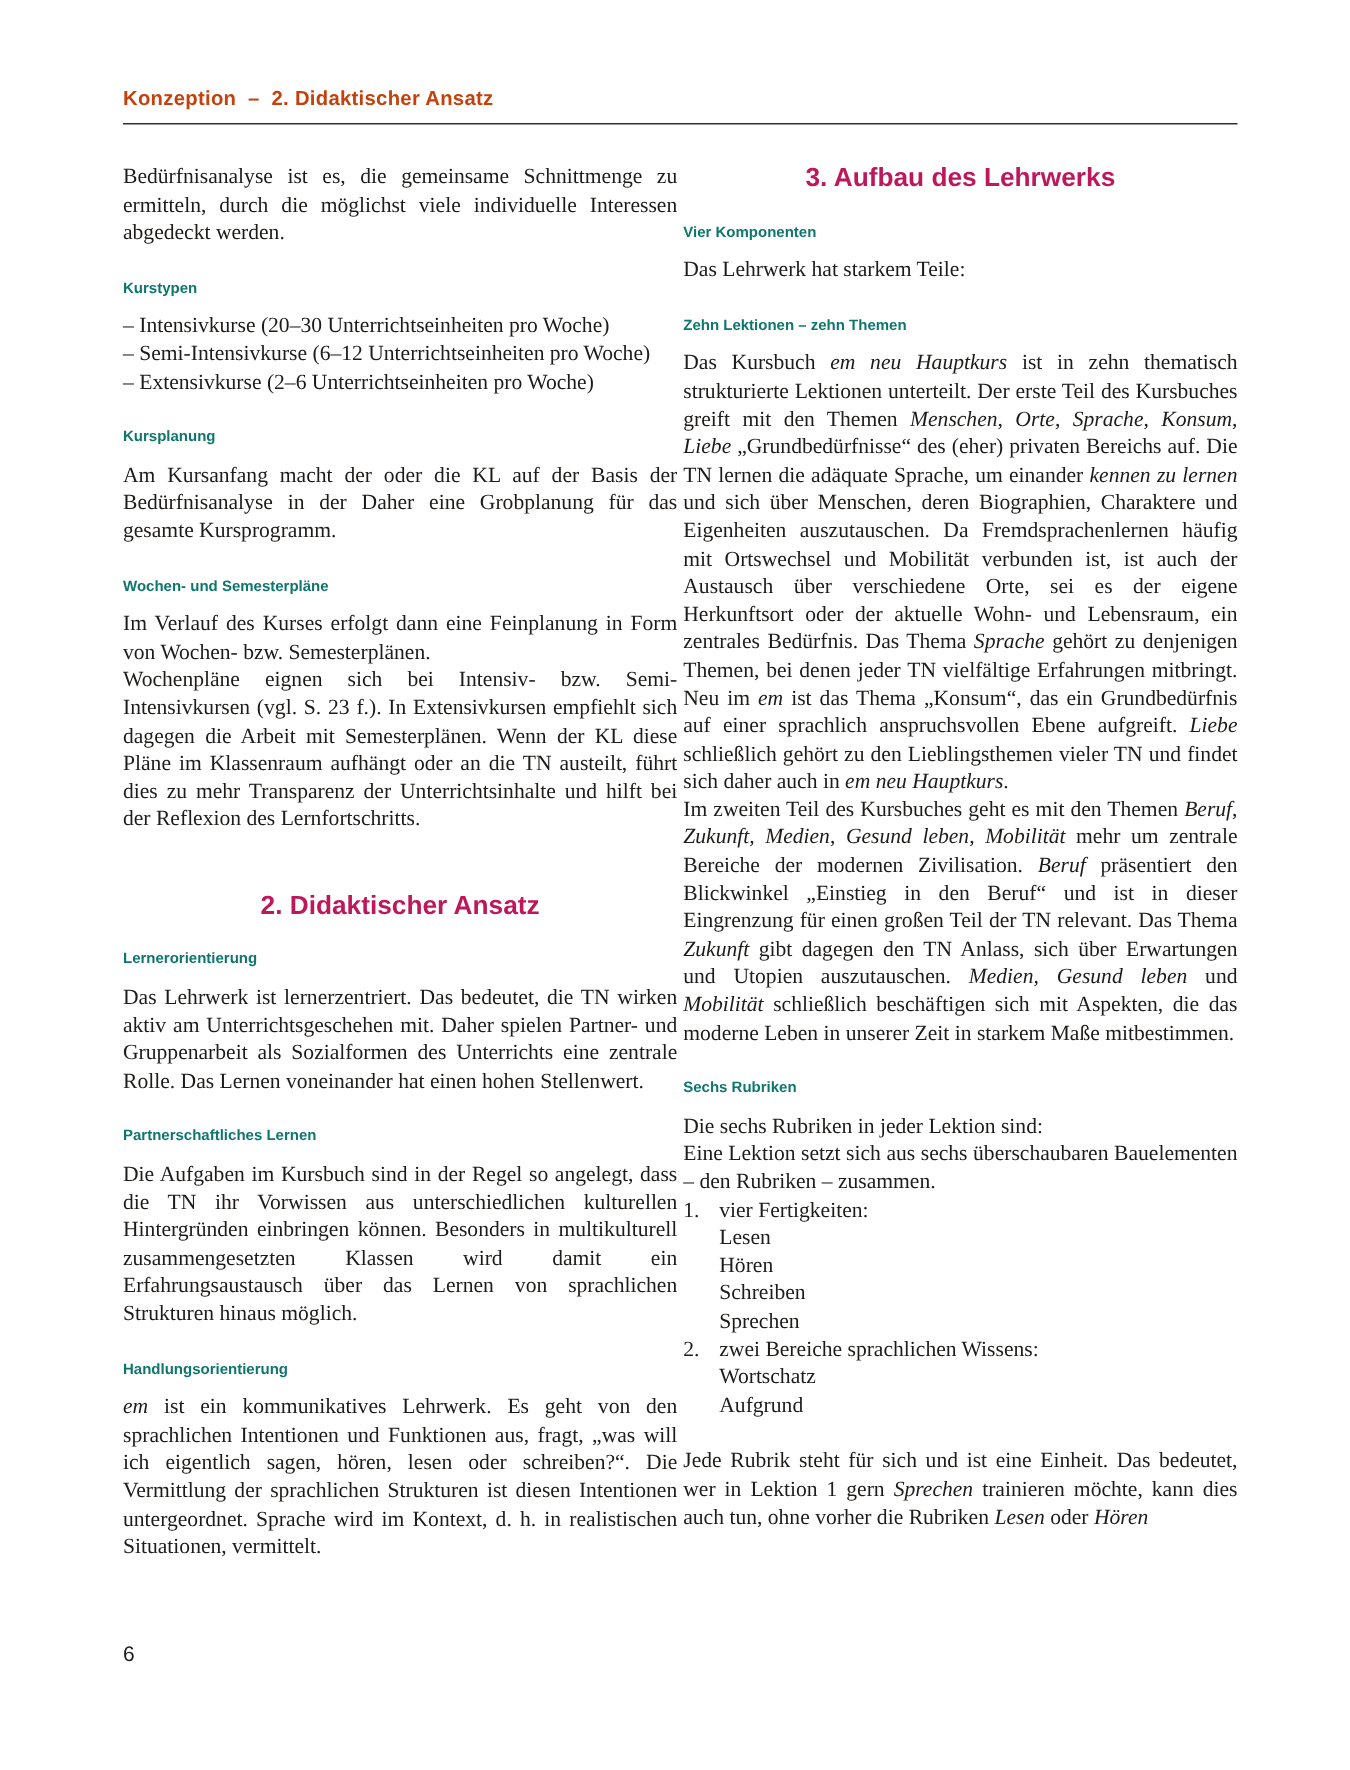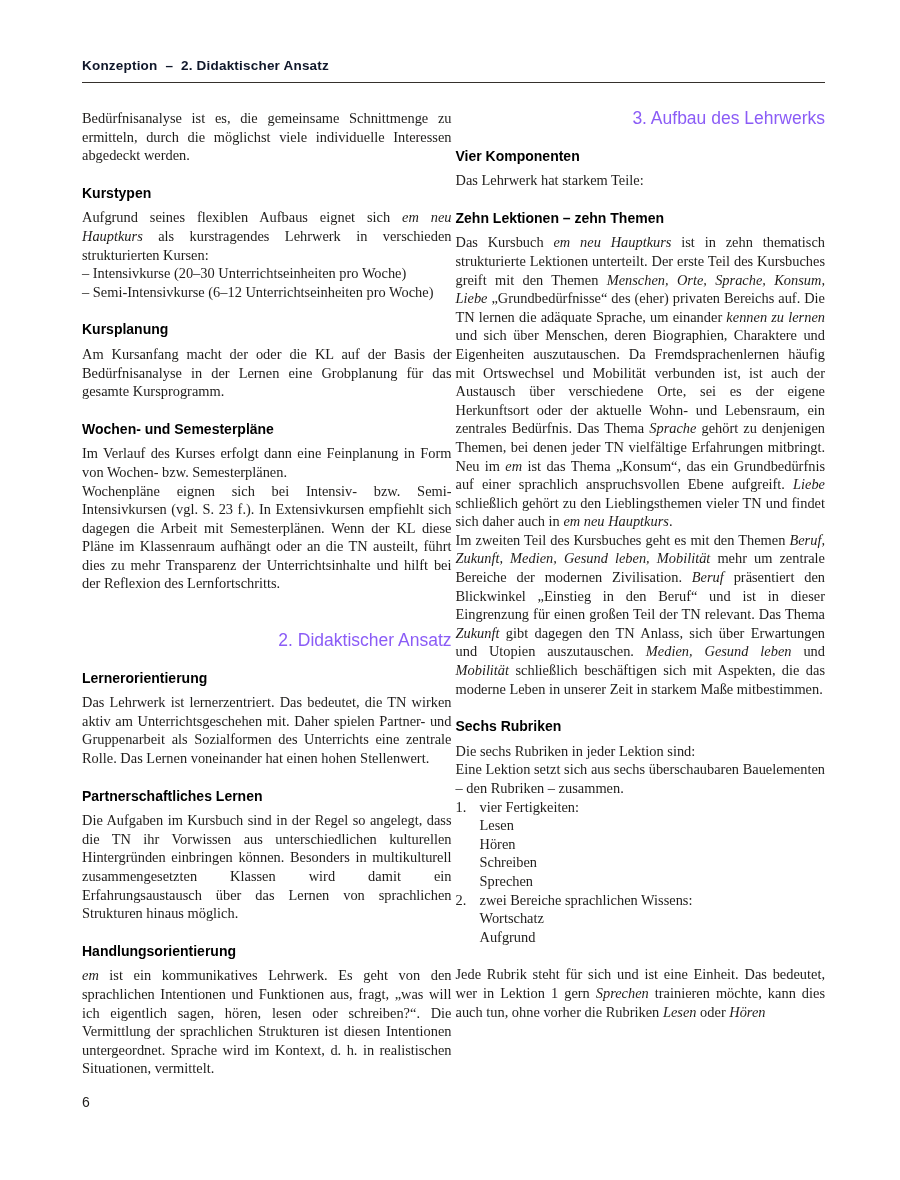--- a/index.html
+++ b/index.html
@@ -11,53 +11,53 @@
     font-family: "Liberation Serif", serif;
     position: relative;
     overflow: hidden;
   }
   .page { position: absolute; inset: 0; padding: 58px 75px 0 82px; }
 
   .running-head {
     font-family: "Liberation Sans", sans-serif;
     font-weight: 700;
     font-size: 13.5px;
-    color: #0f172a;
+    color: #c2410c;
     white-space: pre;
     letter-spacing: 0.2px;
   }
   .header-rule { border-bottom: 1.4px solid #35302c; margin-top: 9px; }
 
   .columns { display: flex; gap: 4px; margin-top: 26px; }
   .col {
     flex: 1; min-width: 0;
     font-size: 14.4px;
     line-height: 18.6px;
     text-align: justify;
     hyphens: auto; -webkit-hyphens: auto;
   }
 
   .para { margin: 0; }
   .para-gap { margin-top: 19px; }
 
   .subhead {
     font-family: "Liberation Sans", sans-serif;
     font-weight: 700;
-    font-size: 14px;
+    font-size: 10px;
     margin: 19px 0 6px 0;
     text-align: left;
-    color: #000000;
+    color: #0f766e;
   }
   .section-head {
     font-family: "Liberation Sans", sans-serif;
-    font-weight: 400;
+    font-weight: 700;
     font-size: 17.5px;
     margin: 38px 0 14px 0;
-    text-align: right;
-    color: #8b5cf6;
+    text-align: center;
+    color: #be185d;
   }
   .mt0 { margin-top: 0 !important; }
 
   .dash-list { margin: 0; padding: 0; list-style: none; }
   .dash-list li { padding-left: 13px; text-indent: -13px; margin: 0; }
 
   .num-block { margin: 0; }
   .num-row { display: flex; text-align: left; }
   .num-row .num { flex: 0 0 24px; }
   .num-items { margin-left: 24px; text-align: left; }
@@ -81,28 +81,28 @@
     <div class="running-head">Konzeption  –  2. Didaktischer Ansatz</div>
     <div class="header-rule"></div>
   </header>
 
   <div class="columns">
 
     <div class="col">
       <p class="para">Bedürfnisanalyse ist es, die gemeinsame Schnittmenge zu ermitteln, durch die möglichst viele individuelle Interessen abgedeckt werden.</p>
 
       <h3 class="subhead">Kurstypen</h3>
-      <p class="para"><span>Aufgrund seines flexiblen Aufbaus eignet sich </span><em>em neu Hauptkurs</em><span> als kurstragendes Lehrwerk in verschieden strukturierten Kursen:</span></p>
       <ul class="dash-list">
         <li>– Intensivkurse (20–30 Unterrichtseinheiten pro Woche)</li>
         <li>– Semi-Intensivkurse (6–12 Unterrichtseinheiten pro Woche)</li>
+        <li>– Extensivkurse (2–6 Unterrichtseinheiten pro Woche)</li>
       </ul>
 
       <h3 class="subhead">Kursplanung</h3>
-      <p class="para">Am Kursanfang macht der oder die KL auf der Basis der Bedürfnisanalyse in der Lernen eine Grobplanung für das gesamte Kursprogramm.</p>
+      <p class="para">Am Kursanfang macht der oder die KL auf der Basis der Bedürfnisanalyse in der Daher eine Grobplanung für das gesamte Kursprogramm.</p>
 
       <h3 class="subhead">Wochen- und Semesterpläne</h3>
       <p class="para">Im Verlauf des Kurses erfolgt dann eine Feinplanung in Form von Wochen- bzw. Semesterplänen.</p>
       <p class="para">Wochenpläne eignen sich bei Intensiv- bzw. Semi-Intensivkursen (vgl. S. 23 f.). In Extensivkursen empfiehlt sich dagegen die Arbeit mit Semesterplänen. Wenn der KL diese Pläne im Klassenraum aufhängt oder an die TN austeilt, führt dies zu mehr Transparenz der Unterrichtsinhalte und hilft bei der Reflexion des Lernfortschritts.</p>
 
       <h2 class="section-head">2. Didaktischer Ansatz</h2>
 
       <h3 class="subhead">Lernerorientierung</h3>
       <p class="para">Das Lehrwerk ist lernerzentriert. Das bedeutet, die TN wirken aktiv am Unterrichtsgeschehen mit. Daher spielen Partner- und Gruppenarbeit als Sozialformen des Unterrichts eine zentrale Rolle. Das Lernen voneinander hat einen hohen Stellenwert.</p>
 

